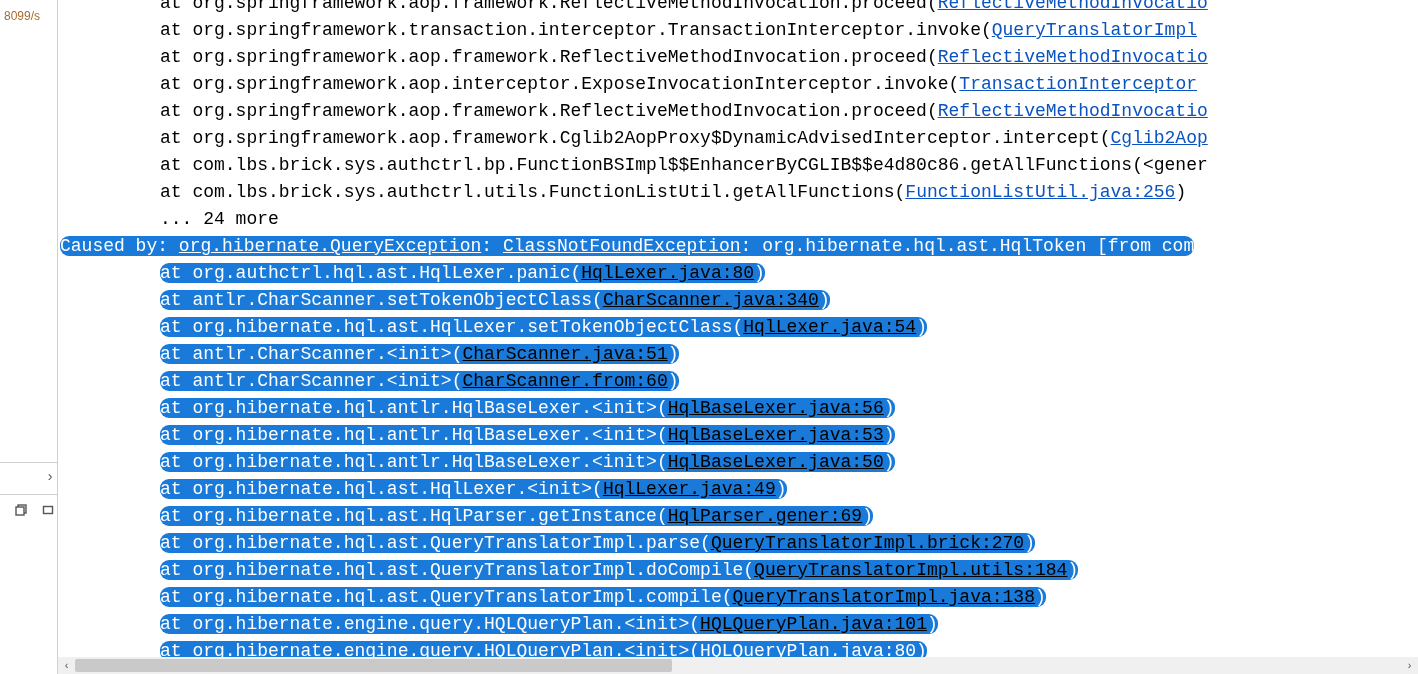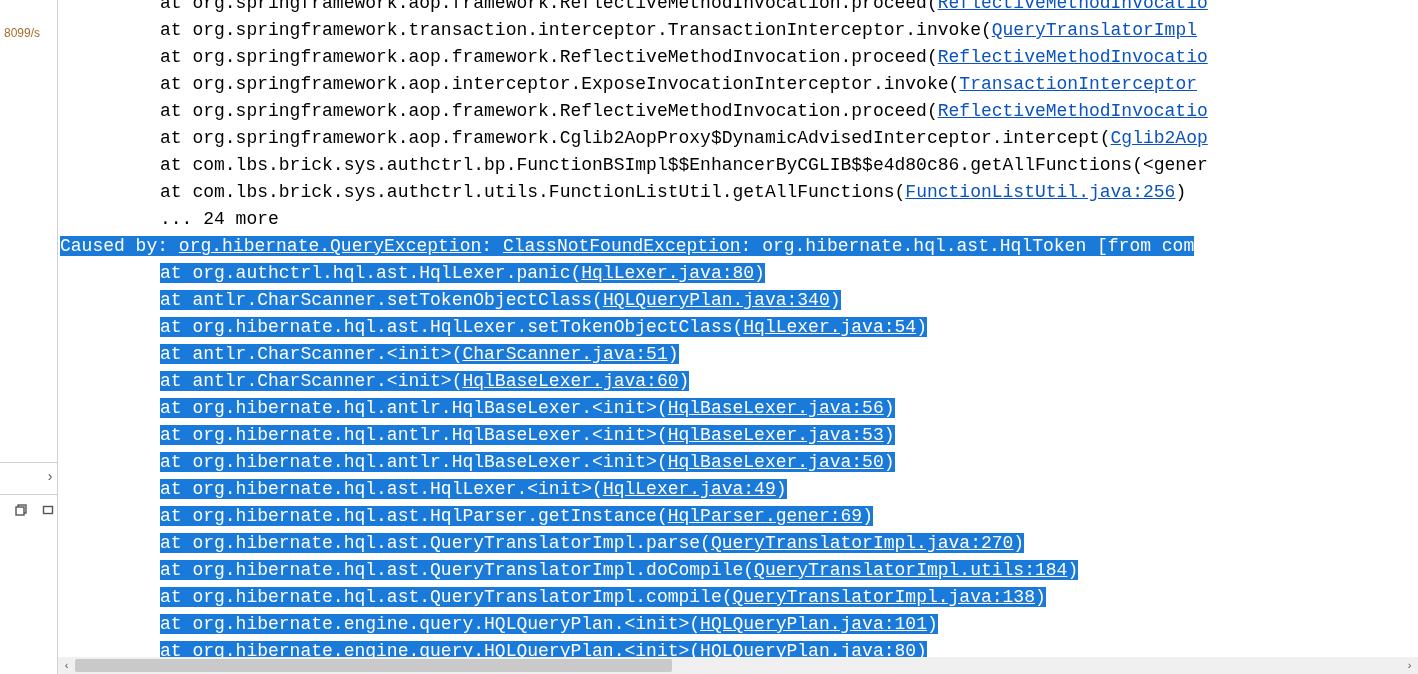--- a/index.html
+++ b/index.html
@@ -18,21 +18,21 @@
     left: 0; top: 0;
     width: 58px;
     height: 674px;
     background: #ffffff;
     border-right: 1px solid #d0d0d0;
   }
   .sidebar-top-text {
     font-family: Arial, sans-serif;
     font-size: 12px;
     color: #a86b2b;
-    padding: 20px 4px;
+    padding: 3px 4px;
   }
   .sidebar-gap {
     position: absolute;
     left: 0;
     width: 58px;
   }
   .sb-gap-top-line {
     top: 462px;
     height: 1px;
     background: #d0d0d0;
@@ -89,23 +89,24 @@
   .lnk {
     color: #0a53c0;
     text-decoration: underline;
     cursor: pointer;
   }
   .sel-row {
     display: inline;
     background: #1a7ad9;
     color: #ffffff;
     padding: 0 0;
+    border-radius: 9px;
   }
   .sel-row .lnk {
-    color: #ffffff;
+    color: #000000;
     text-decoration: underline;
   }
   .more-indent { display: inline-block; width: 100px; }
   .hscroll {
     position: absolute;
     left: 58px;
     bottom: 0;
     width: calc(1418px - 58px);
     height: 17px;
     background: #f0f0f0;
@@ -170,30 +171,30 @@
       <div class="row"><span class="indent1"></span><span class="at">at org.springframework.transaction.interceptor.TransactionInterceptor.invoke(</span><span class="lnk">QueryTranslatorImpl</span></div>
       <div class="row"><span class="indent1"></span><span class="at">at org.springframework.aop.framework.ReflectiveMethodInvocation.proceed(</span><span class="lnk">ReflectiveMethodInvocatio</span></div>
       <div class="row"><span class="indent1"></span><span class="at">at org.springframework.aop.interceptor.ExposeInvocationInterceptor.invoke(</span><span class="lnk">TransactionInterceptor</span></div>
       <div class="row"><span class="indent1"></span><span class="at">at org.springframework.aop.framework.ReflectiveMethodInvocation.proceed(</span><span class="lnk">ReflectiveMethodInvocatio</span></div>
       <div class="row"><span class="indent1"></span><span class="at">at org.springframework.aop.framework.Cglib2AopProxy$DynamicAdvisedInterceptor.intercept(</span><span class="lnk">Cglib2Aop</span></div>
       <div class="row"><span class="indent1"></span><span class="at">at com.lbs.brick.sys.authctrl.bp.FunctionBSImpl$$EnhancerByCGLIB$$e4d80c86.getAllFunctions(&lt;gener</span></div>
       <div class="row"><span class="indent1"></span><span class="at">at com.lbs.brick.sys.authctrl.utils.FunctionListUtil.getAllFunctions(</span><span class="lnk">FunctionListUtil.java:256</span><span>)</span></div>
       <div class="row"><span class="more-indent"></span>... 24 more</div>
       <div class="row"><span class="sel-row">Caused by: <span style="text-decoration:underline">org.hibernate.QueryException</span>: <span style="text-decoration:underline">ClassNotFoundException</span>: org.hibernate.hql.ast.HqlToken [from com</span></div>
       <div class="row"><span class="indent1"></span><span class="sel-row"><span>at org.authctrl.hql.ast.HqlLexer.panic(</span><span class="lnk">HqlLexer.java:80</span><span>)</span></span></div>
-      <div class="row"><span class="indent1"></span><span class="sel-row"><span>at antlr.CharScanner.setTokenObjectClass(</span><span class="lnk">HQLQueryPlan.java:340</span><span>)</span></span></div>
+      <div class="row"><span class="indent1"></span><span class="sel-row"><span>at antlr.CharScanner.setTokenObjectClass(</span><span class="lnk">CharScanner.java:340</span><span>)</span></span></div>
       <div class="row"><span class="indent1"></span><span class="sel-row"><span>at org.hibernate.hql.ast.HqlLexer.setTokenObjectClass(</span><span class="lnk">HqlLexer.java:54</span><span>)</span></span></div>
       <div class="row"><span class="indent1"></span><span class="sel-row"><span>at antlr.CharScanner.&lt;init&gt;(</span><span class="lnk">CharScanner.java:51</span><span>)</span></span></div>
-      <div class="row"><span class="indent1"></span><span class="sel-row"><span>at antlr.CharScanner.&lt;init&gt;(</span><span class="lnk">HqlBaseLexer.java:60</span><span>)</span></span></div>
+      <div class="row"><span class="indent1"></span><span class="sel-row"><span>at antlr.CharScanner.&lt;init&gt;(</span><span class="lnk">CharScanner.from:60</span><span>)</span></span></div>
       <div class="row"><span class="indent1"></span><span class="sel-row"><span>at org.hibernate.hql.antlr.HqlBaseLexer.&lt;init&gt;(</span><span class="lnk">HqlBaseLexer.java:56</span><span>)</span></span></div>
       <div class="row"><span class="indent1"></span><span class="sel-row"><span>at org.hibernate.hql.antlr.HqlBaseLexer.&lt;init&gt;(</span><span class="lnk">HqlBaseLexer.java:53</span><span>)</span></span></div>
       <div class="row"><span class="indent1"></span><span class="sel-row"><span>at org.hibernate.hql.antlr.HqlBaseLexer.&lt;init&gt;(</span><span class="lnk">HqlBaseLexer.java:50</span><span>)</span></span></div>
       <div class="row"><span class="indent1"></span><span class="sel-row"><span>at org.hibernate.hql.ast.HqlLexer.&lt;init&gt;(</span><span class="lnk">HqlLexer.java:49</span><span>)</span></span></div>
       <div class="row"><span class="indent1"></span><span class="sel-row"><span>at org.hibernate.hql.ast.HqlParser.getInstance(</span><span class="lnk">HqlParser.gener:69</span><span>)</span></span></div>
-      <div class="row"><span class="indent1"></span><span class="sel-row"><span>at org.hibernate.hql.ast.QueryTranslatorImpl.parse(</span><span class="lnk">QueryTranslatorImpl.java:270</span><span>)</span></span></div>
+      <div class="row"><span class="indent1"></span><span class="sel-row"><span>at org.hibernate.hql.ast.QueryTranslatorImpl.parse(</span><span class="lnk">QueryTranslatorImpl.brick:270</span><span>)</span></span></div>
       <div class="row"><span class="indent1"></span><span class="sel-row"><span>at org.hibernate.hql.ast.QueryTranslatorImpl.doCompile(</span><span class="lnk">QueryTranslatorImpl.utils:184</span><span>)</span></span></div>
       <div class="row"><span class="indent1"></span><span class="sel-row"><span>at org.hibernate.hql.ast.QueryTranslatorImpl.compile(</span><span class="lnk">QueryTranslatorImpl.java:138</span><span>)</span></span></div>
       <div class="row"><span class="indent1"></span><span class="sel-row"><span>at org.hibernate.engine.query.HQLQueryPlan.&lt;init&gt;(</span><span class="lnk">HQLQueryPlan.java:101</span><span>)</span></span></div>
       <div class="row"><span class="indent1"></span><span class="sel-row"><span>at org.hibernate.engine.query.HQLQueryPlan.&lt;init&gt;(HQLQueryPlan.java:80)</span></span></div>
     </div>
 </div>
 
 <div class="hscroll">
   <div class="arrow">‹</div>
   <div class="track">

